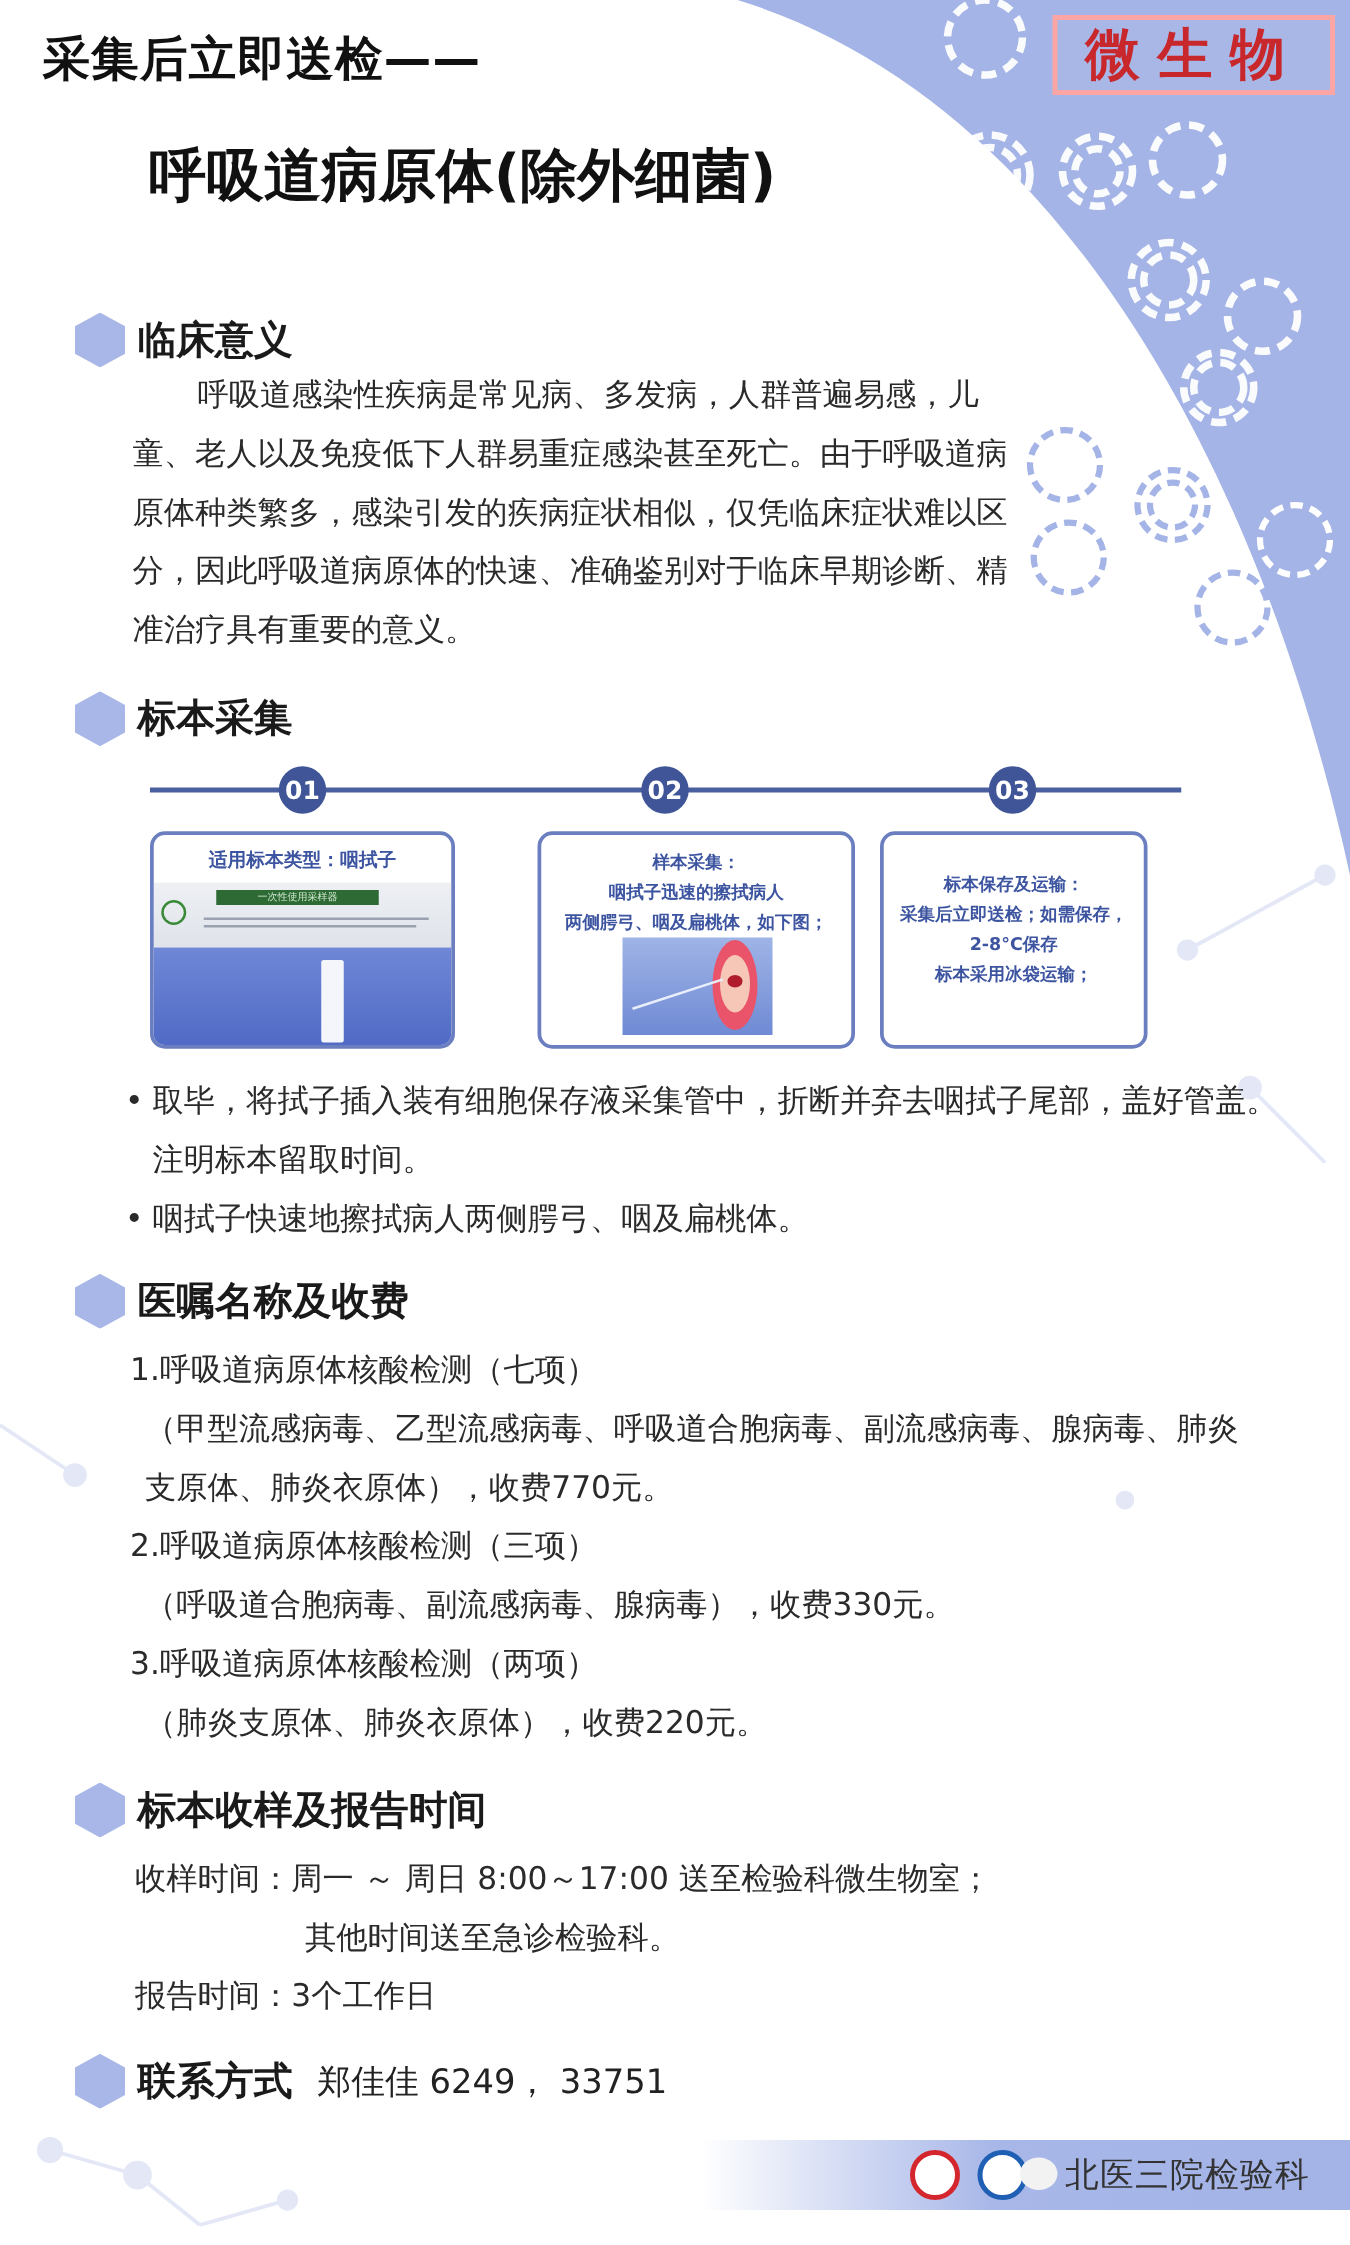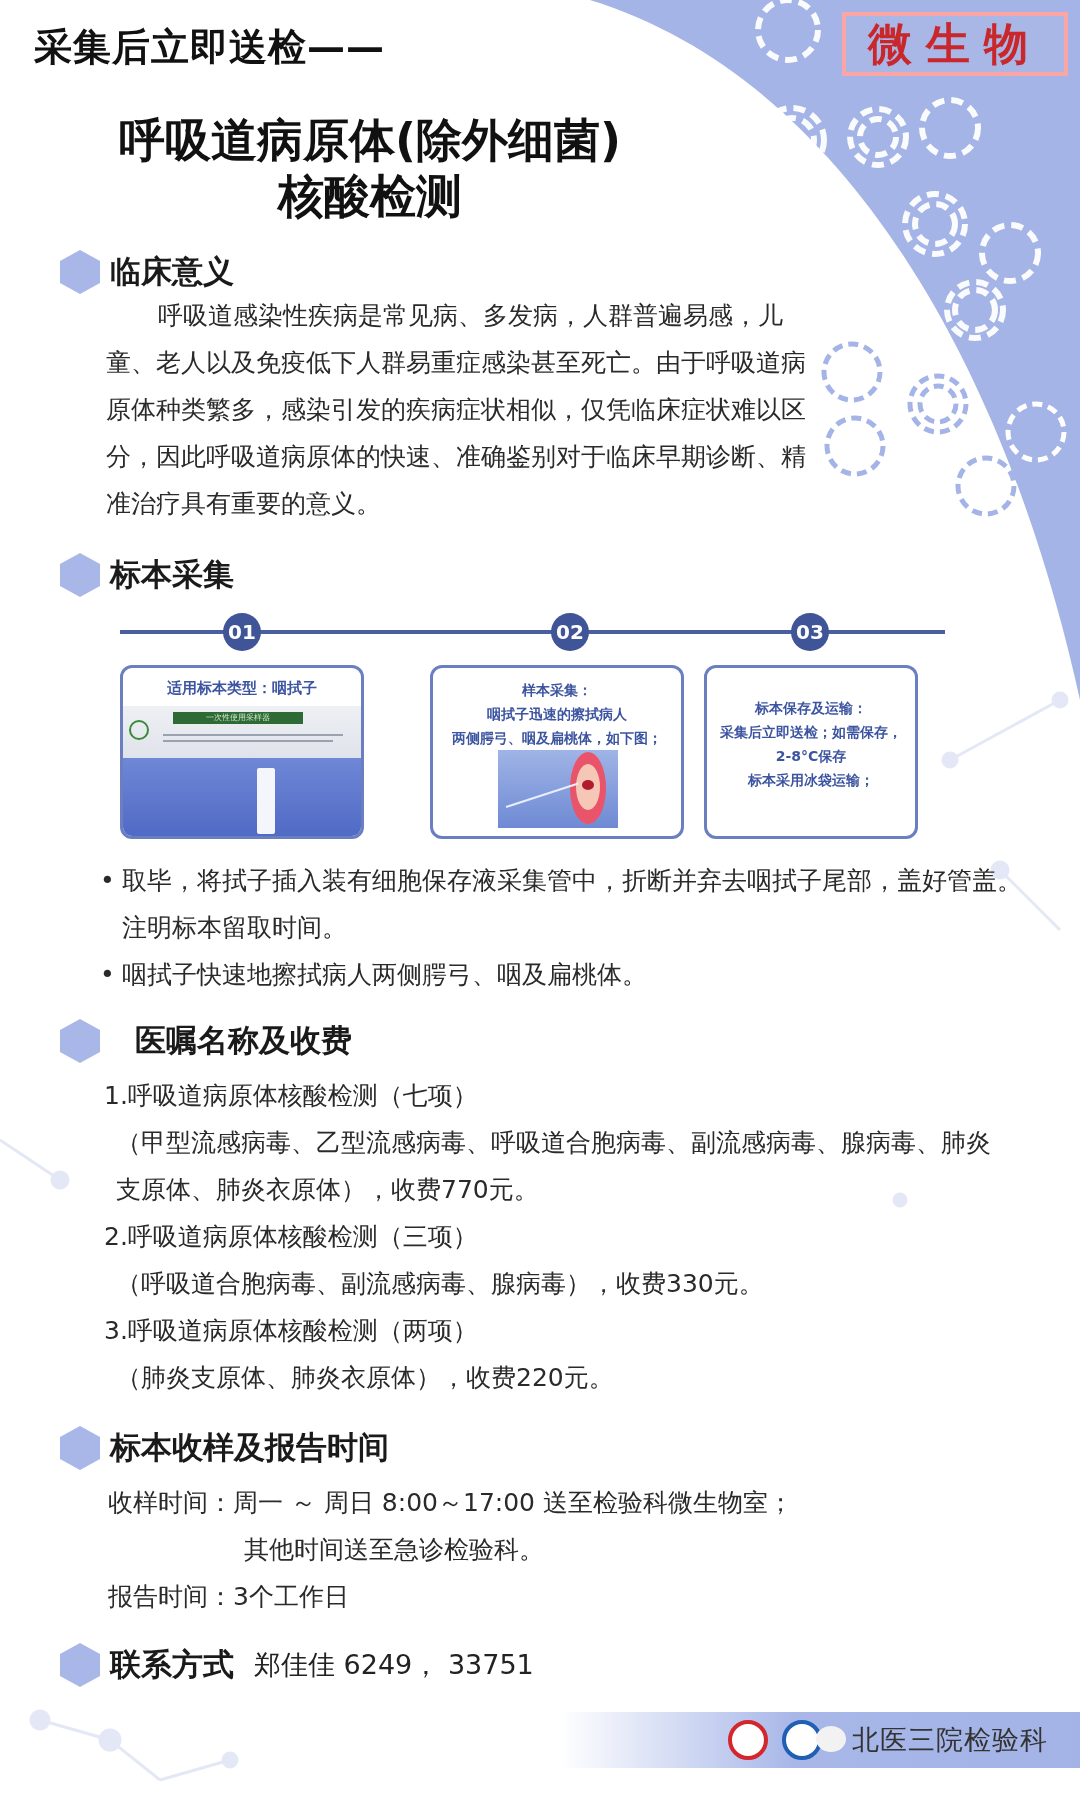--- a/index.html
+++ b/index.html
@@ -81,39 +81,38 @@
     <line x1="110" y1="1740" x2="160" y2="1780"></line>
       <circle cx="230" cy="1760" r="7"></circle>
     <line x1="160" y1="1780" x2="230" y2="1760"></line>
     <circle cx="900" cy="1200" r="6"></circle>
   </g>
 </svg>
 
 <div class="abs kicker">采集后立即送检——</div>
 <div class="abs main-title">
   <div>呼吸道病原体(除外细菌)</div>
-  <div>核酸检测</div>
 </div>
 <div class="abs stamp">微生物</div>
 
 <div class="abs sec-head" style="left:60px; top:250px;align-items:center;">
   <div class="hex"></div>
   <div class="sec-title">临床意义</div>
 </div>
 <div class="abs body-text para">呼吸道感染性疾病是常见病、多发病，人群普遍易感，儿童、老人以及免疫低下人群易重症感染甚至死亡。由于呼吸道病原体种类繁多，感染引发的疾病症状相似，仅凭临床症状难以区分，因此呼吸道病原体的快速、准确鉴别对于临床早期诊断、精准治疗具有重要的意义。</div>
 
 <div class="abs sec-head" style="left:60px; top:553px;">
   <div class="hex"></div>
   <div class="sec-title">标本采集</div>
 </div>
 
 <div class="abs timeline">
   <div class="tl-line"></div>
   <div class="tl-dot" style="left:103px;">01</div>
-  <div class="tl-dot" style="left:393px;margin-left:38px;">02</div>
+  <div class="tl-dot" style="left:393px;">02</div>
   <div class="tl-dot" style="left:671px;">03</div>
 </div>
 
 <div class="card" style="left:120px; width:244px; z-index:2;">
   <div class="card-text" style="font-size:15px; padding-top:8px; height:30px;">适用标本类型：咽拭子</div>
   <div style="background:linear-gradient(180deg,#eef0f4,#dfe3ea); height:52px; position:relative;">
     <div style="position:absolute; left:50px; top:6px; width:130px; height:12px; background:#2d6a34; color:#cfe8d0; font-size:8px; text-align:center; line-height:12px;">一次性使用采样器</div>
     <div style="position:absolute; left:6px; top:14px; width:16px; height:16px; border-radius:50%; border:2px solid #3a8a3a;"></div>
     <div style="position:absolute; left:40px; top:28px; width:180px; height:2px; background:#9aa2b0;"></div>
     <div style="position:absolute; left:40px; top:34px; width:170px; height:2px; background:#9aa2b0;"></div>
@@ -144,21 +143,21 @@
     <div class="card-text">2-8°C保存</div>
     <div class="card-text">标本采用冰袋运输；</div>
   </div>
 </div>
 
 <div class="abs body-text bullets">
   <div class="b" style="width:900px;">取毕，将拭子插入装有细胞保存液采集管中，折断并弃去咽拭子尾部，盖好管盖。注明标本留取时间。</div>
   <div class="b">咽拭子快速地擦拭病人两侧腭弓、咽及扁桃体。</div>
 </div>
 
-<div class="abs sec-head" style="left:60px; top:1019px;gap:25px;">
+<div class="abs sec-head" style="left:60px; top:1019px;">
   <div class="hex"></div>
   <div class="sec-title">医嘱名称及收费</div>
 </div>
 <div class="abs body-text fees">
   <div>1.呼吸道病原体核酸检测（七项）</div>
   <div class="sub" style="width:880px;">（甲型流感病毒、乙型流感病毒、呼吸道合胞病毒、副流感病毒、腺病毒、肺炎支原体、肺炎衣原体），收费770元。</div>
   <div>2.呼吸道病原体核酸检测（三项）</div>
   <div class="sub">（呼吸道合胞病毒、副流感病毒、腺病毒），收费330元。</div>
   <div>3.呼吸道病原体核酸检测（两项）</div>
   <div class="sub">（肺炎支原体、肺炎衣原体），收费220元。</div>

